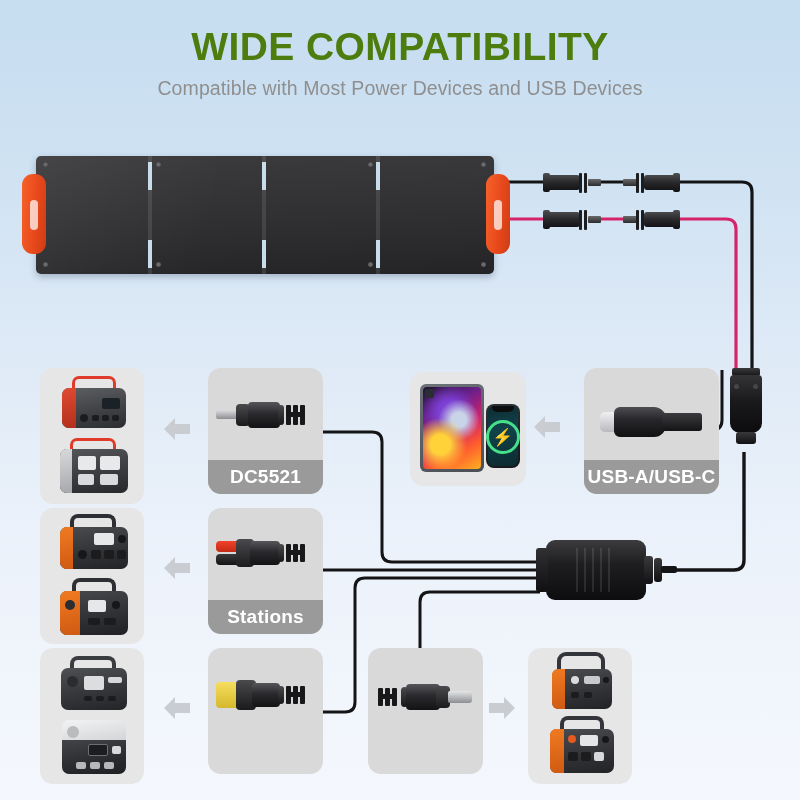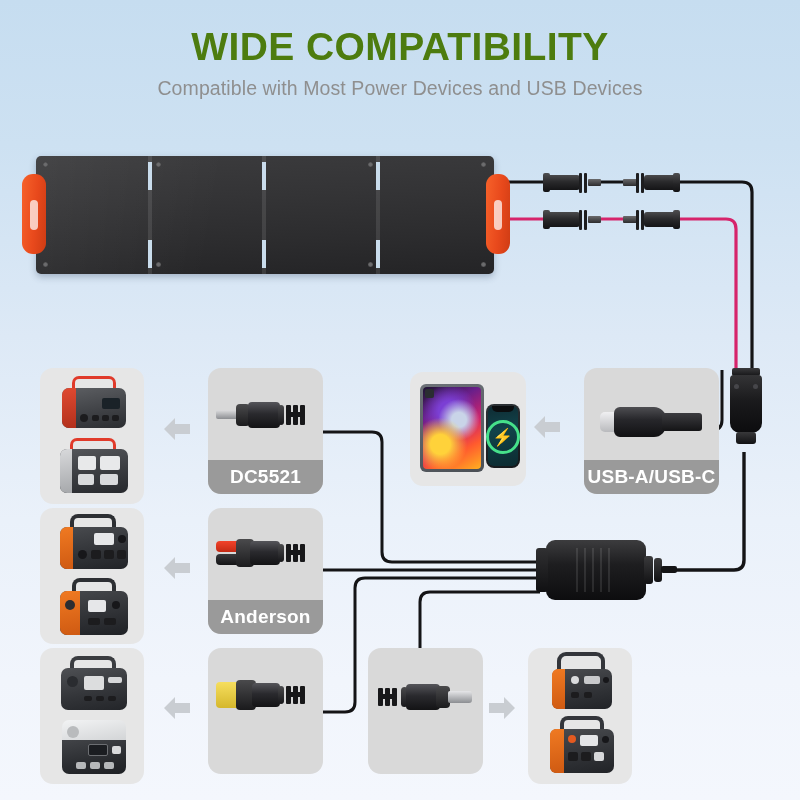--- a/index.html
+++ b/index.html
@@ -356,21 +356,21 @@
     <div class="body" style="left:20px;top:1px;width:18px;height:28px;background:linear-gradient(180deg,#4a4a4c,#1c1c1e);"></div>
     <div class="body" style="left:34px;top:3px;width:30px;height:24px;background:linear-gradient(180deg,#55555a 0%,#2a2a2e 45%,#131315 100%);"></div>
     <div class="body" style="left:62px;top:6px;width:6px;height:18px;background:linear-gradient(180deg,#4a4a4c,#17171a);"></div>
     <div class="pinblock" style="left:70px;top:6px;width:24px;height:18px;">
       <div class="pin" style="left:0;top:0;width:5px;height:18px;"></div>
       <div class="pin" style="left:7px;top:0;width:5px;height:18px;"></div>
       <div class="pin" style="left:14px;top:0;width:5px;height:18px;"></div>
       <div class="pin" style="left:0;top:6px;width:19px;height:5px;"></div>
     </div>
   </div>
-  <div class="label">Anderson</div>
+  <div class="label">Stations</div>
 </div>
 
 <div class="card device" style="left:40px;top:648px;width:104px;height:136px;">
   <div class="ps" style="left:18px;top:8px;width:72px;height:58px;">
     <div class="handle-bar" style="left:12px;top:0px;width:46px;height:13px;border:4px solid #3a3c40;border-bottom:none;border-radius:8px 8px 0 0;"></div>
     <div class="hb" style="left:3px;top:12px;width:66px;height:42px;background:linear-gradient(170deg,#4e5054 0%,#333539 58%,#232529 100%);"></div>
     <div class="dot" style="left:9px;top:20px;width:11px;height:11px;background:#2a2c30;"></div>
     <div class="screen" style="left:26px;top:20px;width:20px;height:14px;background:#dcddde;"></div>
     <div class="port" style="left:50px;top:21px;width:14px;height:6px;background:#d6d7d9;"></div>
     <div class="port" style="left:26px;top:40px;width:8px;height:5px;"></div>

